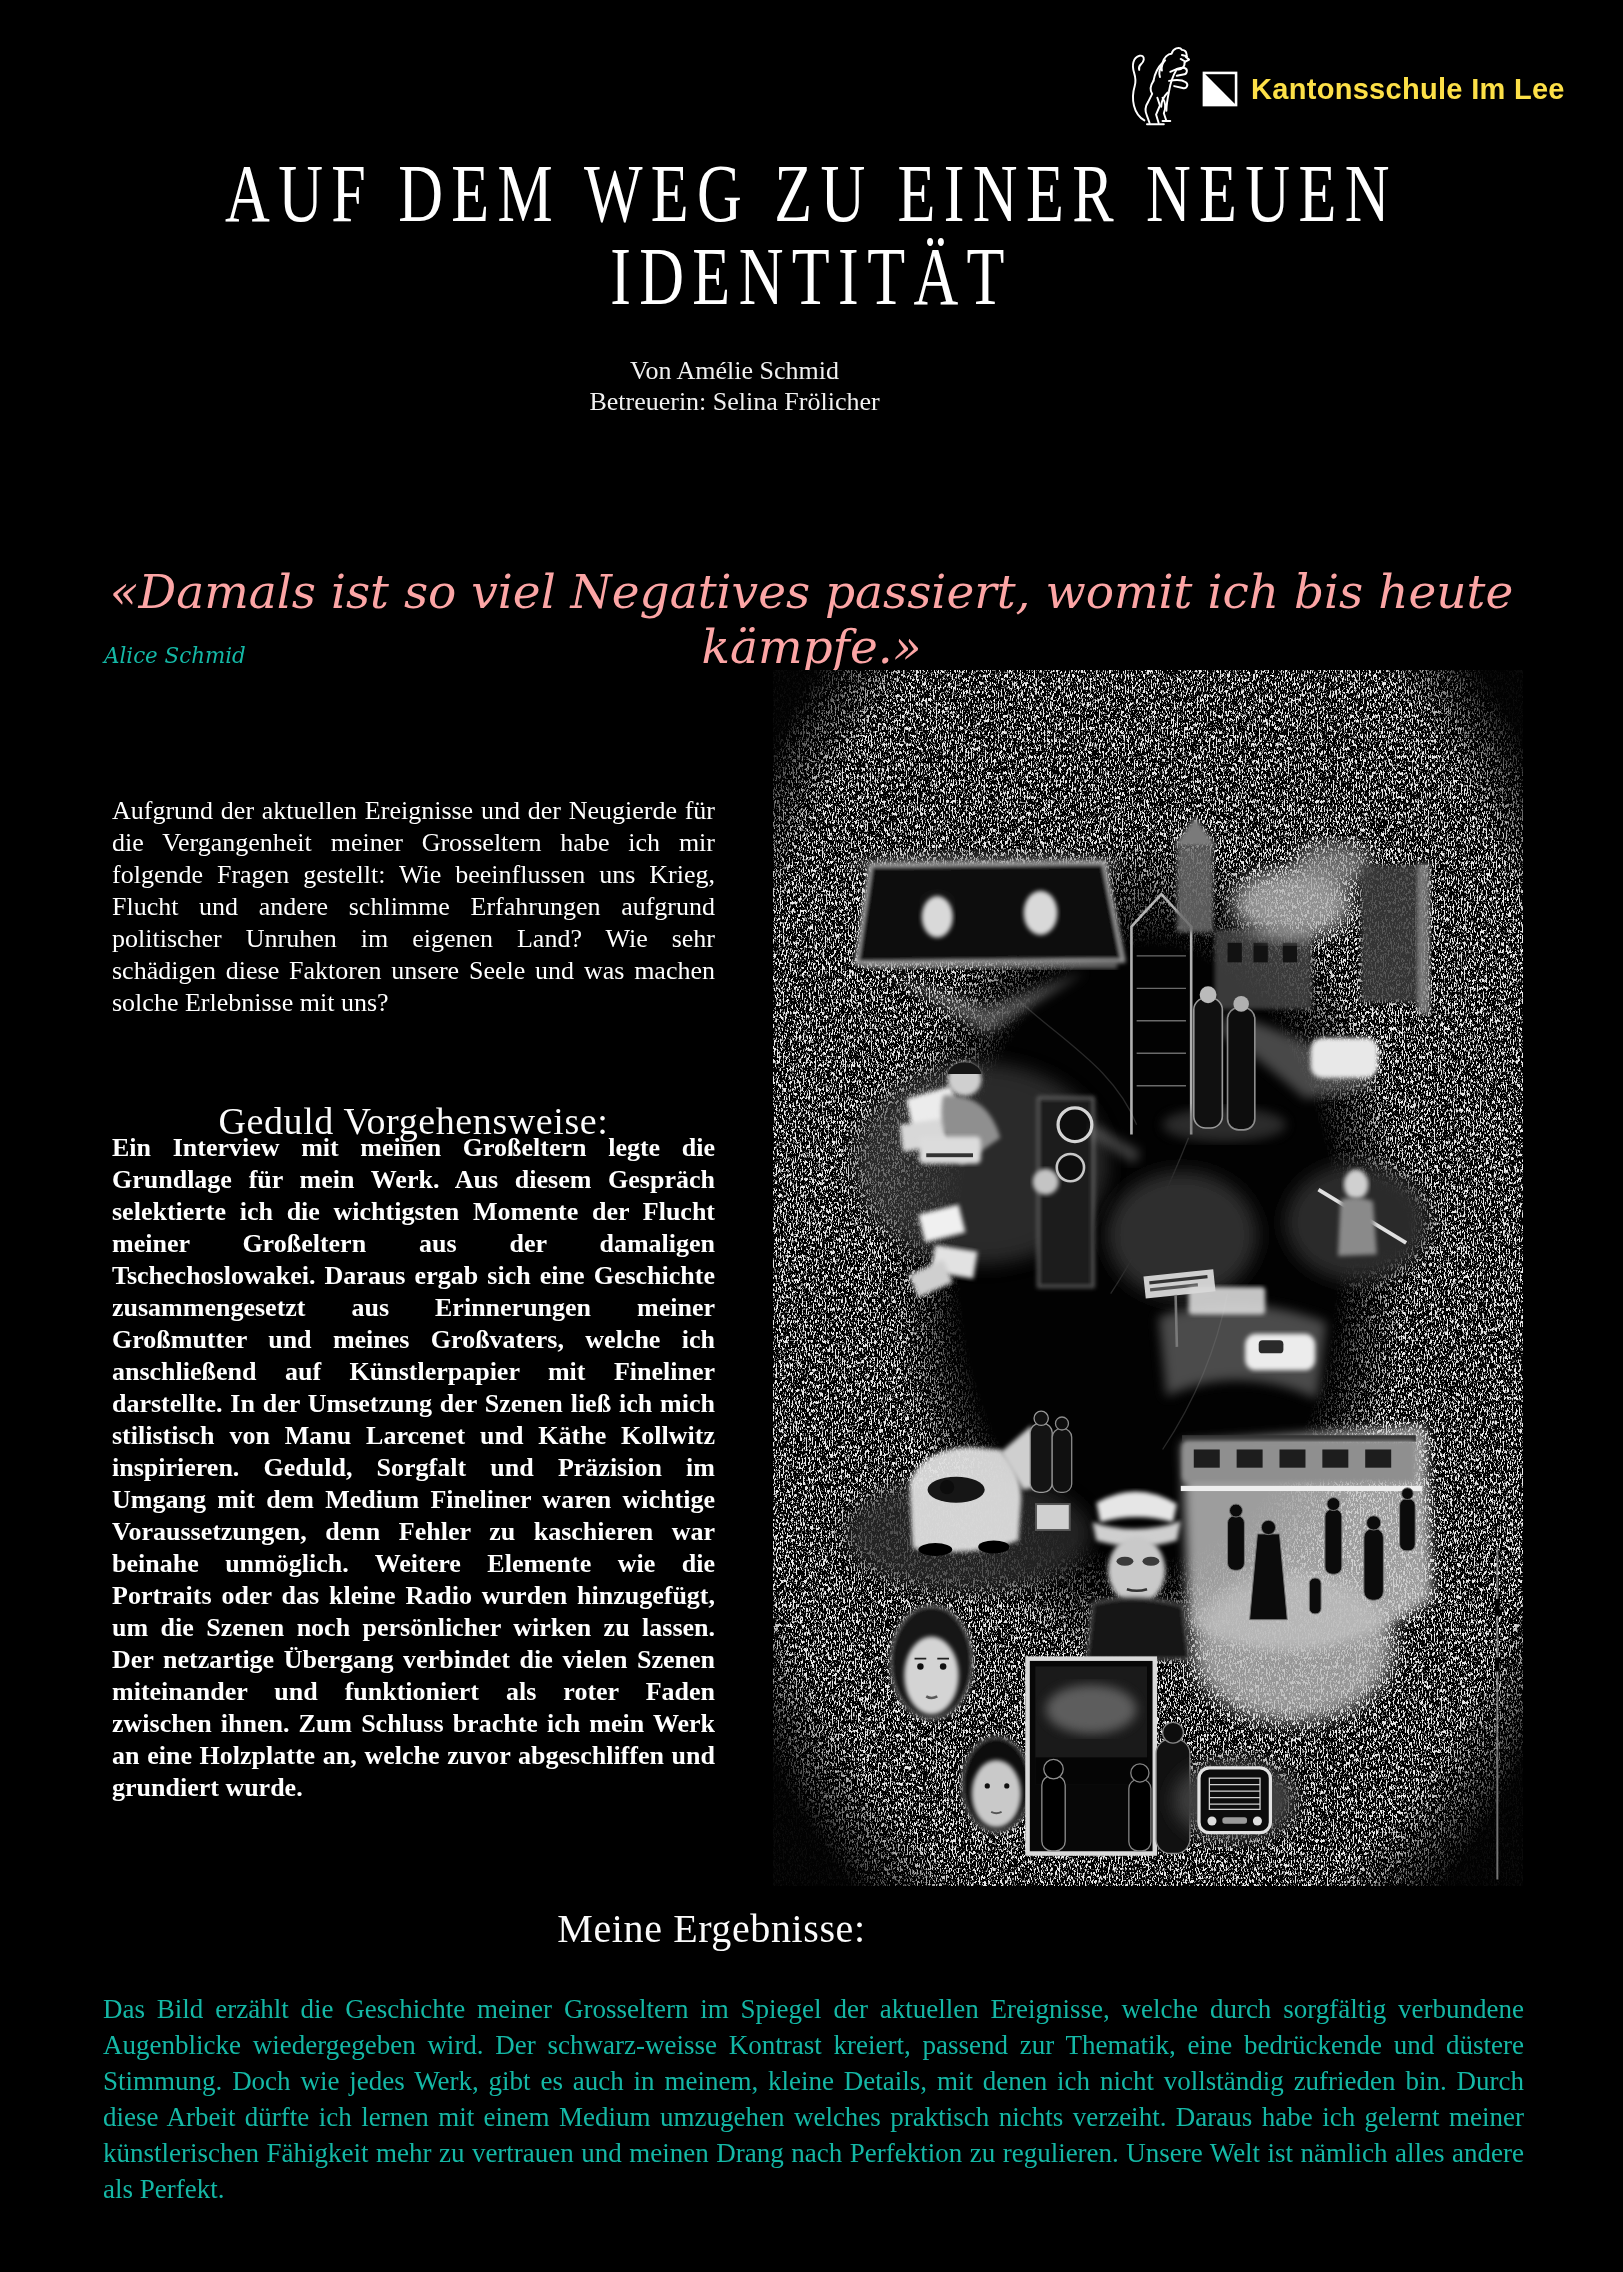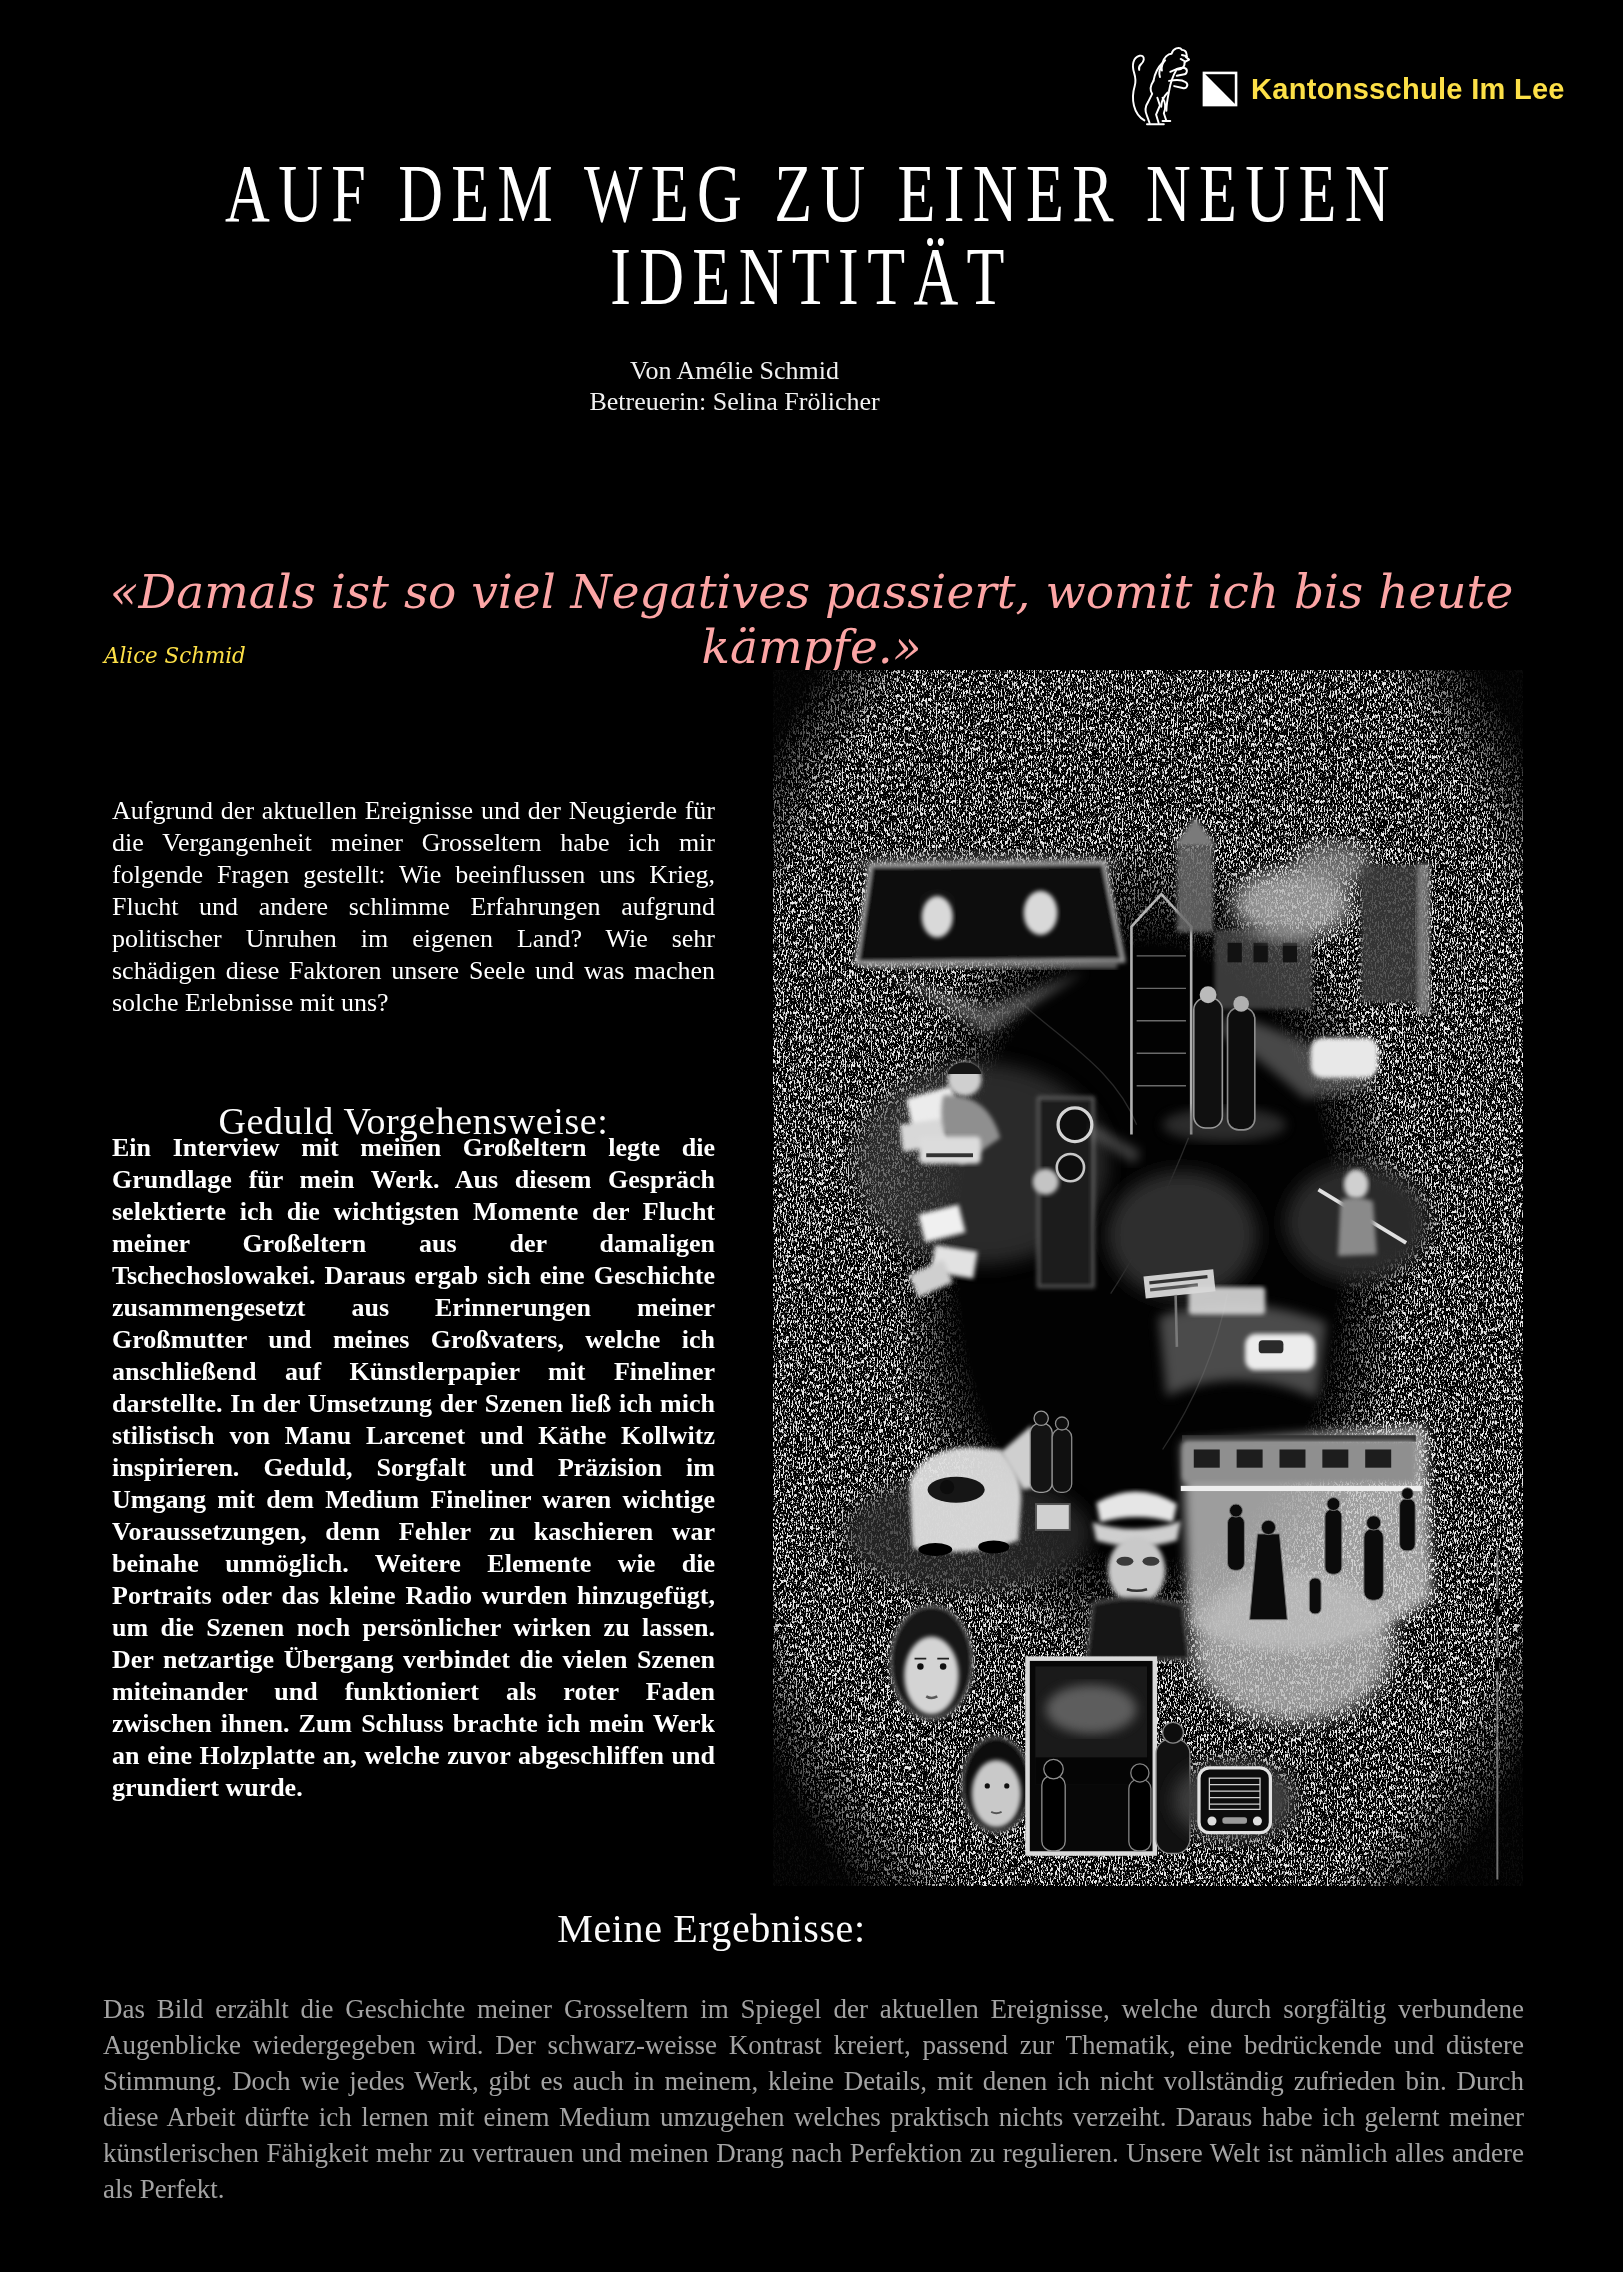--- a/index.html
+++ b/index.html
@@ -19,38 +19,38 @@
          transform:scaleY(1.32);transform-origin:center top;font-weight:400;}
 
   
   #byline{position:absolute;left:0;top:356px;width:1623px;text-align:center;
           font-size:26px;line-height:30.5px;transform:translateX(-77px);}
 
   
   #quote{position:absolute;left:0;top:564px;width:1623px;text-align:center;
          font-family:"DejaVu Serif",serif;font-style:italic;font-size:47px;color:#fca5a5;}
   #quote-attribution{position:absolute;left:104px;top:643px;font-family:"DejaVu Serif",serif;
-         font-style:italic;font-size:21.4px;color:#fde047;}
+         font-style:italic;font-size:21.4px;color:#14b8a6;}
 
   .col-heading{position:absolute;left:112px;width:603px;text-align:center;
          font-size:38px;color:#fbfbfb;letter-spacing:0.6px;}
   .col-body{position:absolute;left:112px;width:603px;text-align:justify;
          font-size:26px;line-height:32px;color:#ffffff;hyphens:none;}
 
   #heading-frag{top:712px;}
   #body-frag{top:795px;}
   #heading-vorg{top:1099px;}
   #body-vorg{top:1132px;font-weight:bold;}
 
   #artwork{position:absolute;left:773px;top:670px;width:750px;height:1216px;}
 
   #heading-erg{position:absolute;left:0;top:1905px;width:1423px;text-align:center;
          font-size:40px;color:#fbfbfb;letter-spacing:0.6px;}
   #body-erg{position:absolute;left:103px;top:1991px;width:1421px;text-align:justify;
-         font-size:27px;line-height:36px;color:#a3a3a3;hyphens:none;}
+         font-size:27px;line-height:36px;color:#14b8a6;hyphens:none;}
 </style>
 </head>
 <body>
 
 <div id="page">
 
   <svg id="logo-lion" viewBox="0 0 102 140">
     <g stroke="#ffffff" stroke-width="3" fill="none" stroke-linecap="round" stroke-linejoin="round">
       <path d="M30,127 C13,117 9,94 15,74 C20,57 9,51 13,37 C16,26 30,23 29,33 C28,41 19,41 22,49"></path>
       <path d="M38,131 L34,120 C30,112 32,104 36,98 L42,86 C38,80 40,72 44,66"></path>

